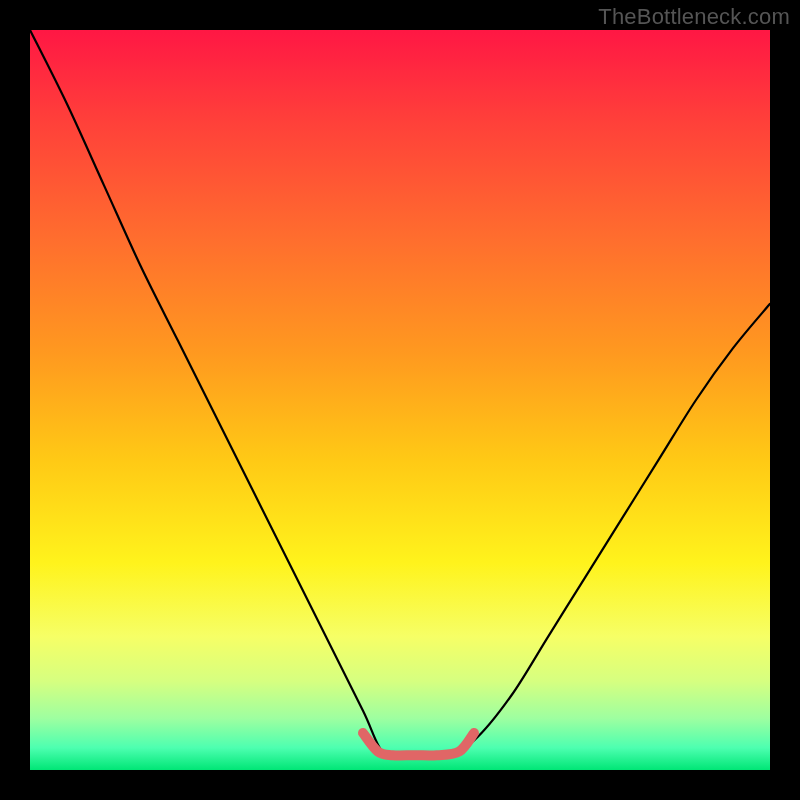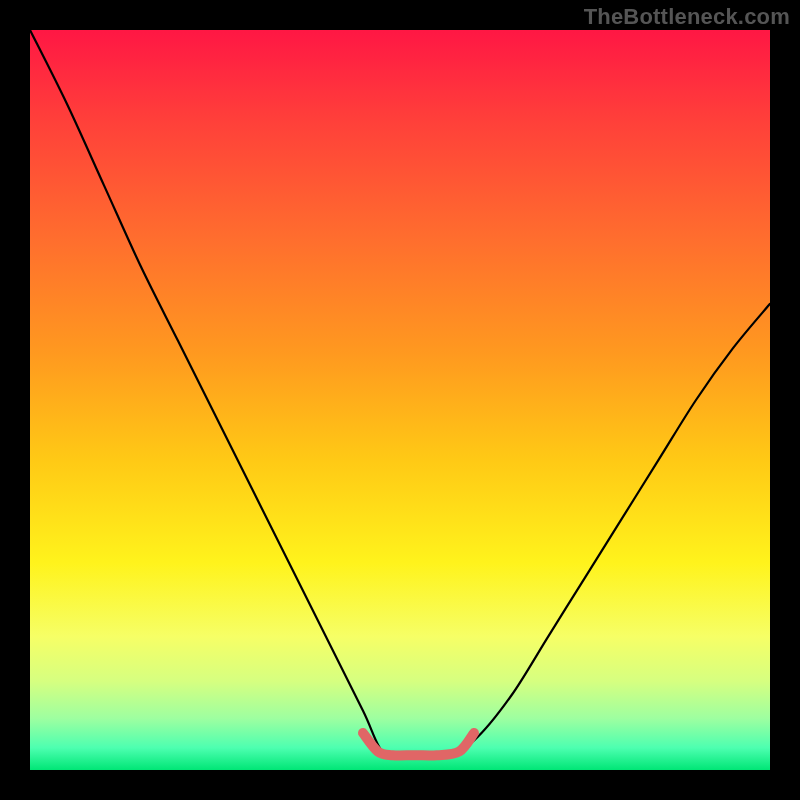--- a/index.html
+++ b/index.html
@@ -16,21 +16,21 @@
     width: 800px;
     height: 800px;
     background: #000;
   }
   .watermark {
     position: absolute;
     top: 4px;
     right: 10px;
     color: #555;
     font-size: 22px;
-    font-weight: 700;
+    font-weight: 400;
     letter-spacing: 0.2px;
     z-index: 20;
   }
   .plot-wrap {
     position: absolute;
     left: 30px;
     top: 30px;
     width: 740px;
     height: 740px;
   }

